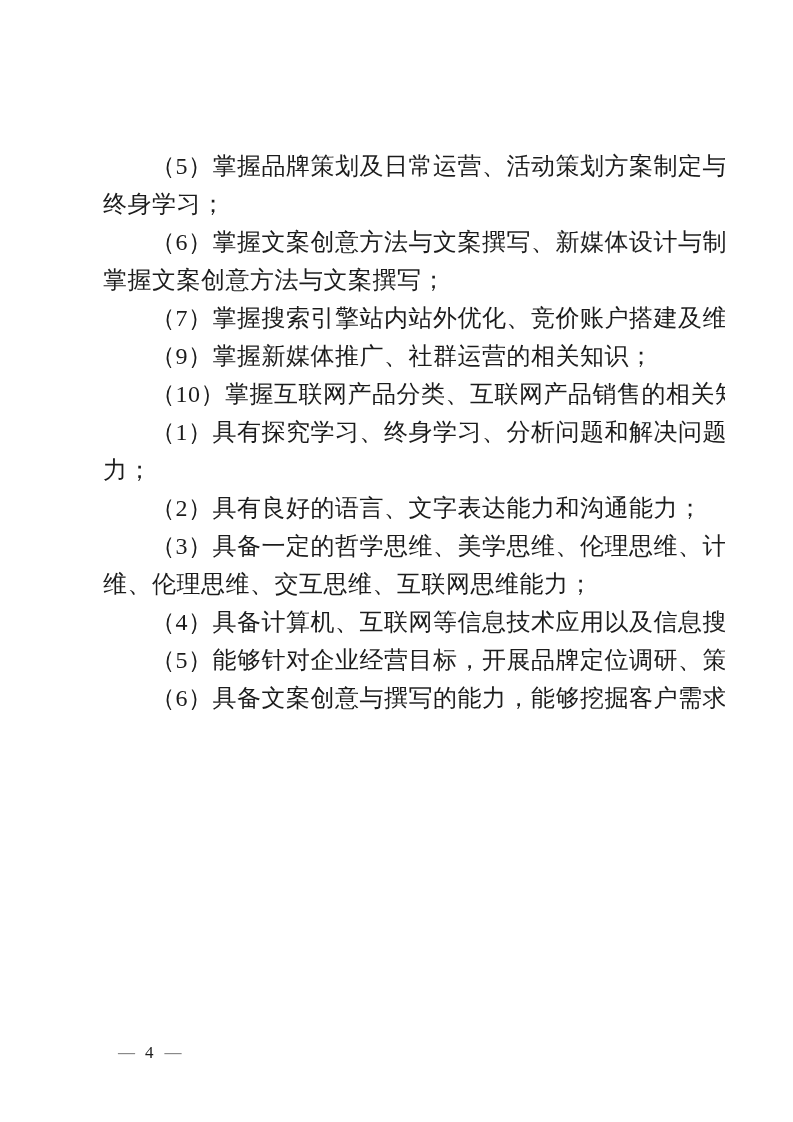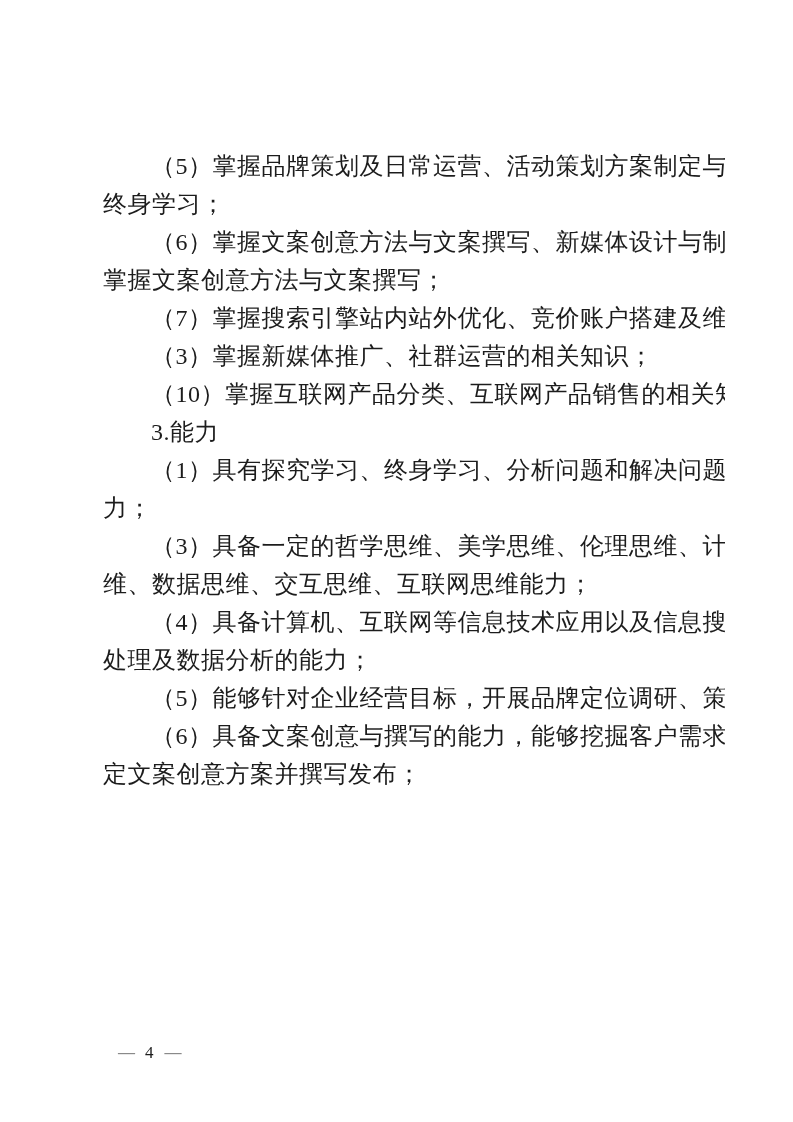--- a/index.html
+++ b/index.html
@@ -65,32 +65,30 @@
 
 <div class="page">
 
   <div class="doc-body">
 
   <div class="line indent justify">（5）掌握品牌策划及日常运营、活动策划方案制定与实施</div>
       <div class="line">终身学习；</div>
       <div class="line indent justify">（6）掌握文案创意方法与文案撰写、新媒体设计与制作、</div>
       <div class="line">掌握文案创意方法与文案撰写；</div>
       <div class="line indent justify">（7）掌握搜索引擎站内站外优化、竞价账户搭建及维护的</div>
-      <div class="line indent">（3）掌握新媒体推广、社群运营的相关知识；</div>
+      <div class="line indent">（9）掌握新媒体推广、社群运营的相关知识；</div>
       <div class="line indent justify">（10）掌握互联网产品分类、互联网产品销售的相关知识。</div>
-      <div class="line indent">3.能力</div>
       <div class="line indent justify">（1）具有探究学习、终身学习、分析问题和解决问题的能</div>
       <div class="line">力；</div>
+      <div class="line indent">（2）具有良好的语言、文字表达能力和沟通能力；</div>
       <div class="line indent justify">（3）具备一定的哲学思维、美学思维、伦理思维、计算思</div>
-      <div class="line">维、数据思维、交互思维、互联网思维能力；</div>
+      <div class="line">维、伦理思维、交互思维、互联网思维能力；</div>
       <div class="line indent justify">（4）具备计算机、互联网等信息技术应用以及信息搜集、</div>
-      <div class="line">处理及数据分析的能力；</div>
       <div class="line indent justify">（5）能够针对企业经营目标，开展品牌定位调研、策划品</div>
       <div class="line indent justify">（6）具备文案创意与撰写的能力，能够挖掘客户需求，制</div>
-      <div class="line">定文案创意方案并撰写发布；</div>
     </div>
 
   <div class="footer">
     <span class="dash">—</span>
     <span class="page-num">4</span>
     <span class="dash">—</span>
   </div>
 
 </div>
 

